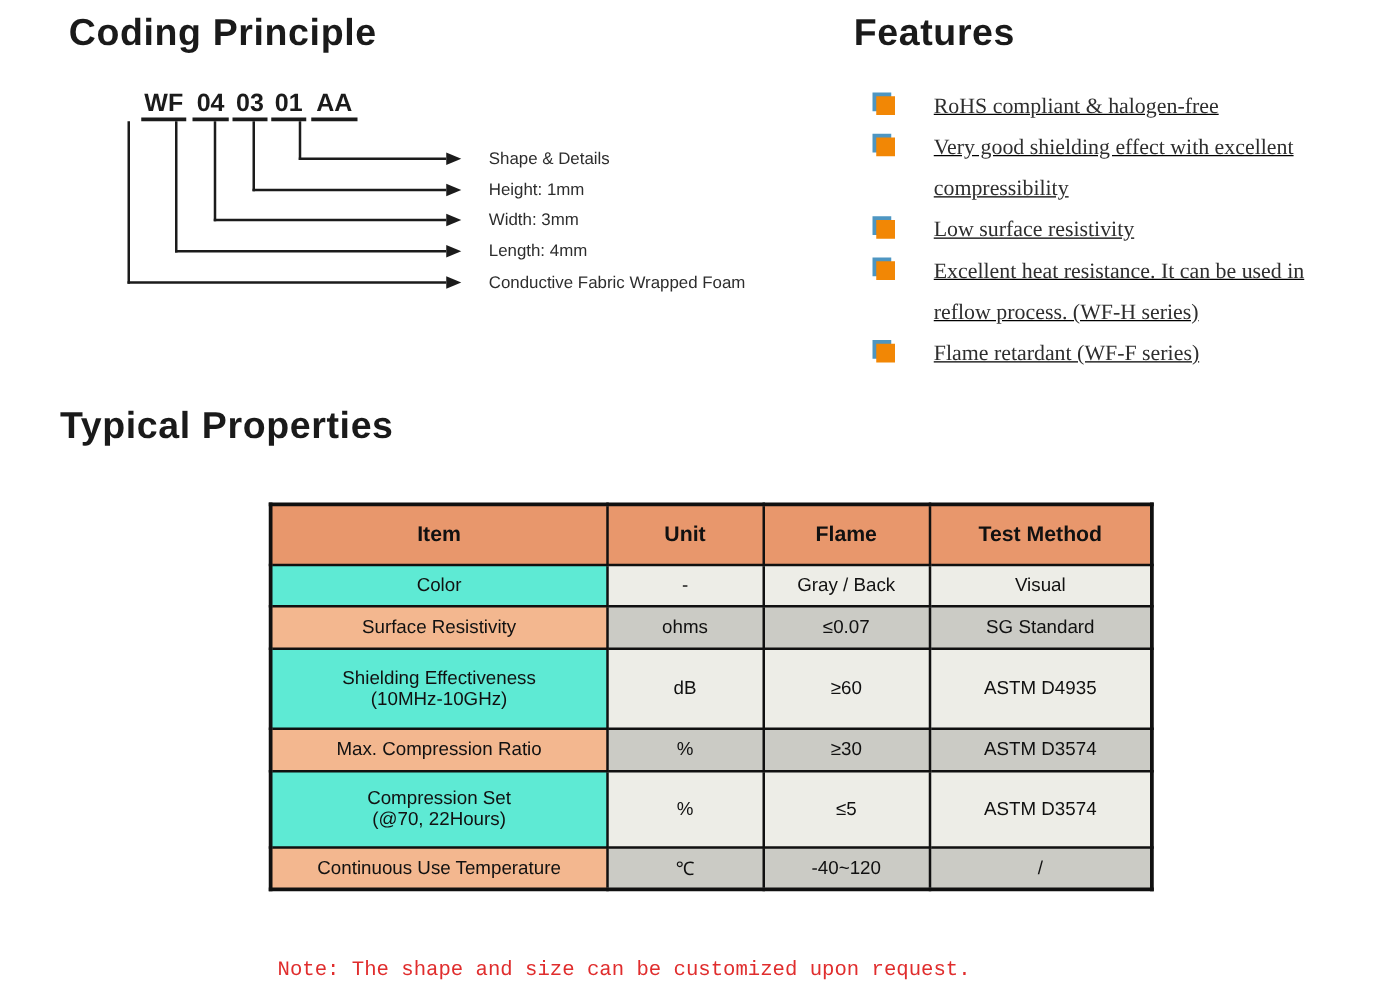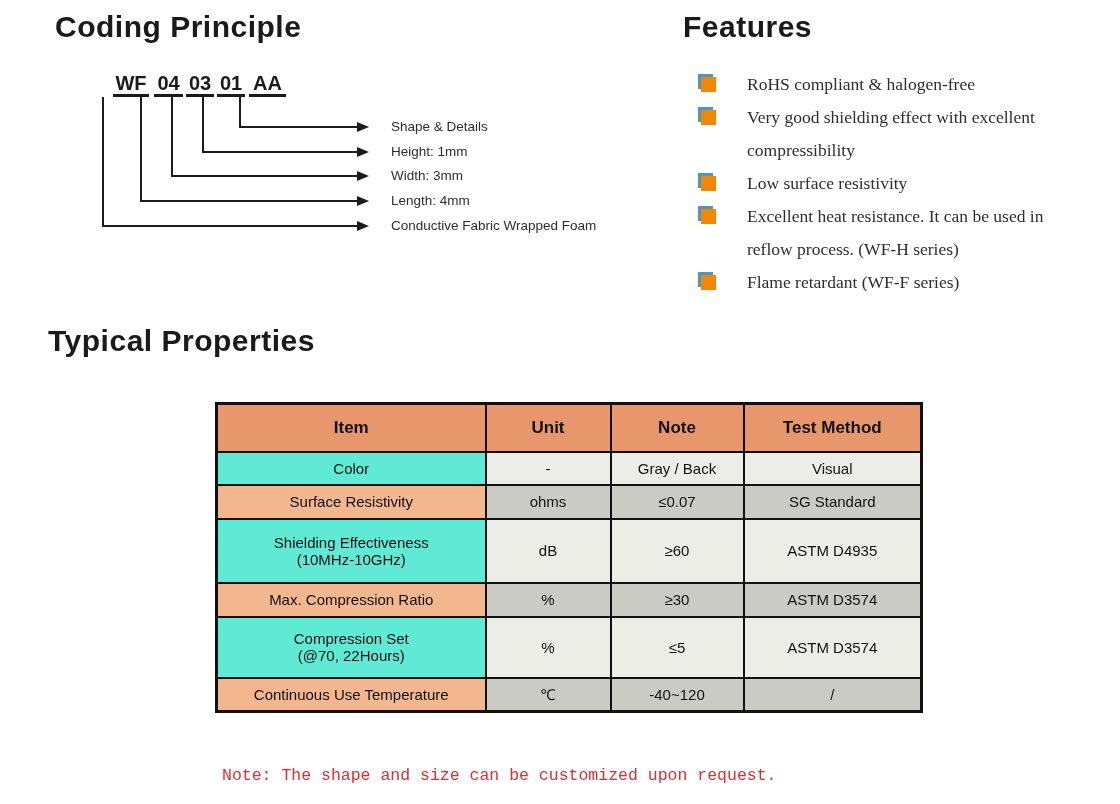--- a/index.html
+++ b/index.html
@@ -37,21 +37,21 @@
 
   .ah { position:absolute; width:0; height:0; left:357px;
         border-left:12px solid #1b1b1b; border-top:5px solid transparent; border-bottom:5px solid transparent; }
   .ah1 { top:122px; } .ah2 { top:147px; } .ah3 { top:171px; } .ah4 { top:196px; } .ah5 { top:221px; }
 
   .dlabel { position:absolute; left:391px; font-size:13.5px; color:#2d2d2d; line-height:16px; white-space:nowrap; }
   .dl1 { top:119px; } .dl2 { top:144px; } .dl3 { top:168px; } .dl4 { top:193px; } .dl5 { top:218px; }
 
   
   .features-list { position:absolute; left:698px; top:68px; width:410px; }
-  .feature { display:flex; align-items:flex-start; }
+  .feature { display:flex; align-items:flex-start;text-decoration:underline; }
   .fbullet { flex:0 0 15px; width:15px; height:15px; background:#F28705;
              box-shadow:-3px -3px 0 0 #4E96C2; margin-top:9px; margin-left:3px; margin-right:31px; }
   .ftext { font-family:"Liberation Serif",serif; font-size:17.5px; line-height:33px; color:#2e2e2e; width:305px; }
 
   
   .props-table { position:absolute; left:215px; top:402px; border-collapse:collapse; table-layout:fixed;
                  border:3px solid #101010; font-family:"Liberation Sans",sans-serif; }
   .props-table th, .props-table td { border:2px solid #101010; text-align:center; vertical-align:middle;
                  color:#111111; padding:2px 4px; }
   .props-table th { height:48px; font-size:17px; font-weight:bold; background:#E8976C; }
@@ -135,21 +135,21 @@
     <colgroup>
       <col class="c-item">
         <col class="c-unit">
         <col class="c-data">
         <col class="c-test">
     </colgroup>
     <thead>
       <tr>
         <th style="background: rgb(232, 151, 108);">Item</th>
         <th style="background: rgb(232, 151, 108);">Unit</th>
-        <th style="background: rgb(232, 151, 108);">Note</th>
+        <th style="background: rgb(232, 151, 108);">Flame</th>
         <th style="background: rgb(232, 151, 108);">Test Method</th>
       </tr>
     </thead>
     <tbody>
       <tr class="r1">
         <td class="il">Color</td>
         <td class="gl">-</td>
         <td class="gl">Gray / Back</td>
         <td class="gl">Visual</td>
       </tr>

